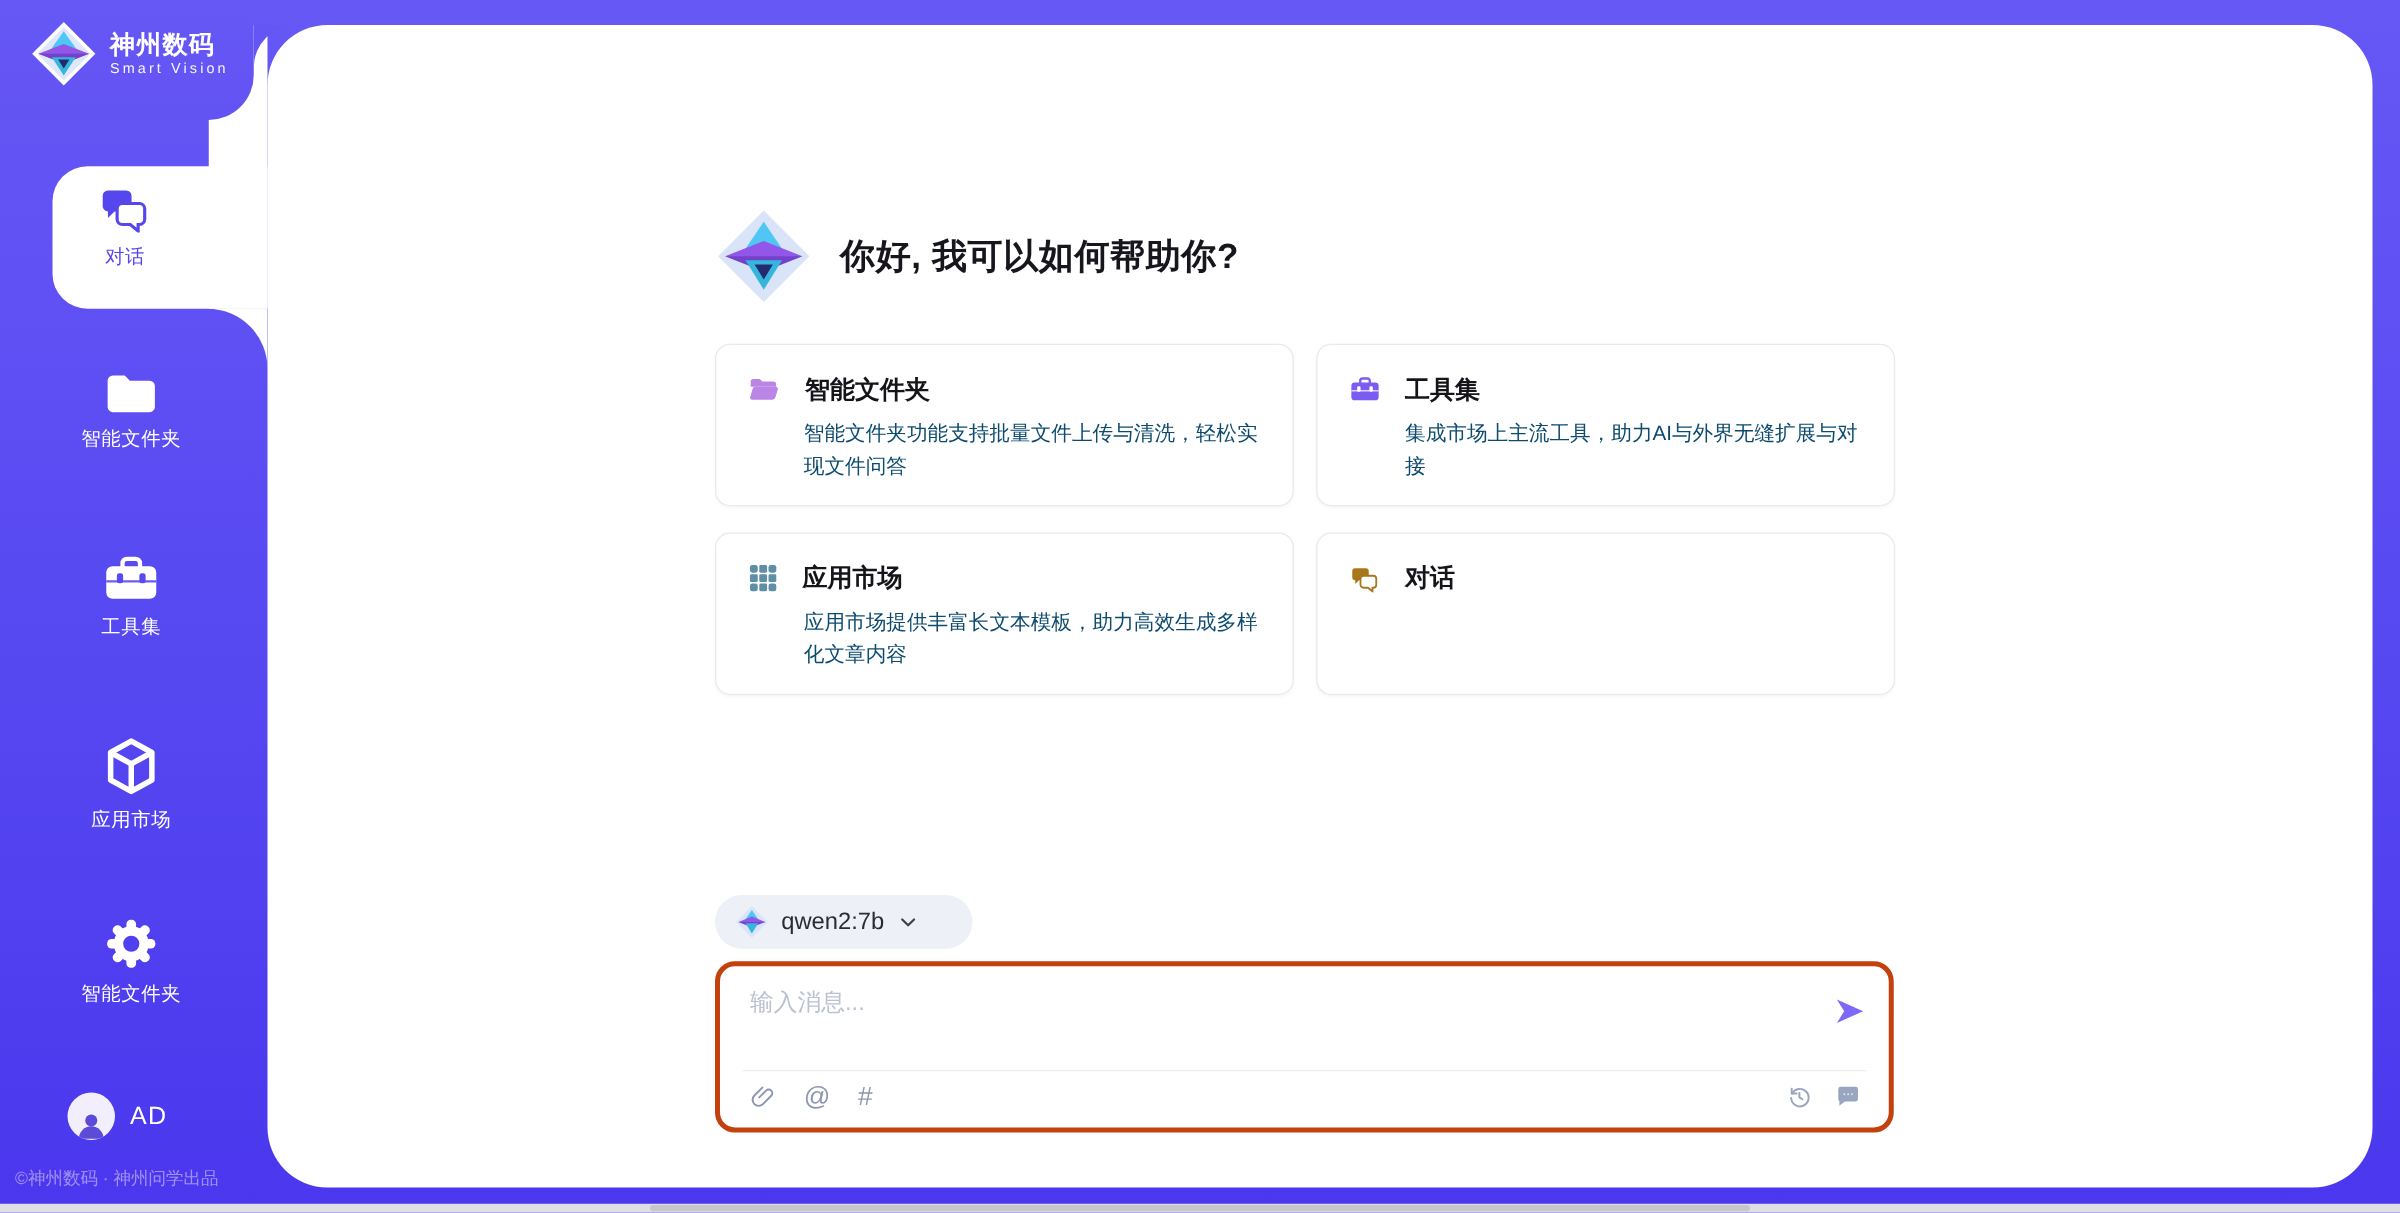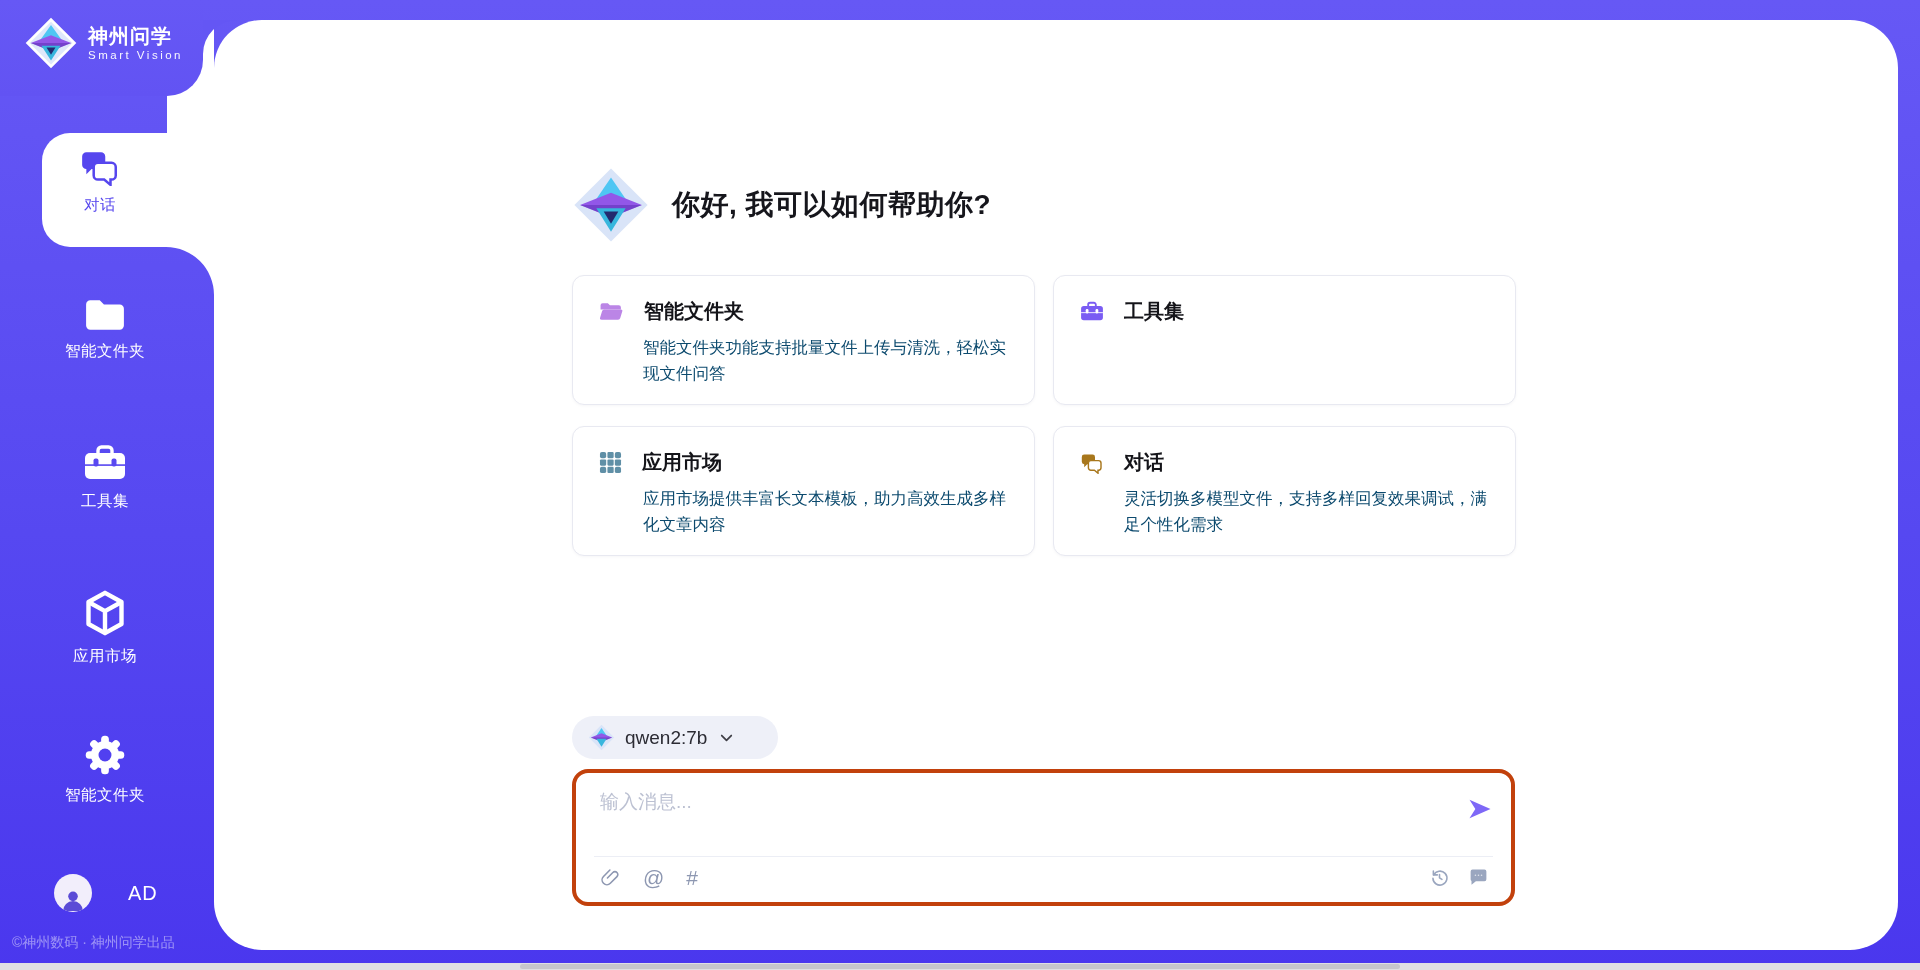--- a/index.html
+++ b/index.html
@@ -38,21 +38,21 @@
     position:absolute; left:30px; width:150px; text-align:center;
     color:#fff; cursor:pointer;
   }
   .nav-item .nav-icon { display:block; margin:0 auto 9px auto; }
   .nav-label { font-size:15.5px; letter-spacing:.5px; }
 
   .tab-inner { position:absolute; left:0; top:15px; width:116px; text-align:center; color:#5646ee; }
   .tab-inner .nav-icon { display:block; margin:0 auto 9px auto; }
   .tab-inner .nav-label { color:#5646ee; }
 
-  .user-row { position:absolute; left:54px; top:874px; display:flex; align-items:center; gap:36px; cursor:pointer; }
+  .user-row { position:absolute; left:54px; top:874px; display:flex; align-items:center; gap:12px; cursor:pointer; }
   .avatar { width:38px; height:38px; border-radius:50%; background:#f2eefb; display:flex; align-items:flex-end; justify-content:center; overflow:hidden; }
   .user-initials { color:#fff; font-size:20px; letter-spacing:1px; }
   .copyright { position:absolute; left:12px; top:934px; font-size:14px; color:rgba(255,255,255,.45); white-space:nowrap; }
 
   
   .hero { position:absolute; left:358px; top:146px; display:flex; align-items:center; gap:22px; }
   .hero-title { font-size:28px; font-weight:700; color:#16161c; letter-spacing:.5px; }
 
   .cards { position:absolute; left:358px; top:255px; display:grid; grid-template-columns:463px 463px; gap:21px 18px; }
   .card {
@@ -107,21 +107,21 @@
   <svg width="54" height="54" viewBox="0 0 96 96">
     <polygon points="48,3 93,48 48,93 3,48" fill="#ffffff"></polygon>
     <polygon points="48,10 86,48 48,86 10,48" fill="#dfe8fb"></polygon>
     <polygon points="48,16 68,44 28,44" fill="#4fc6f3"></polygon>
     <polygon points="12,48 48,34 84,48 48,62" fill="#9257e8"></polygon>
     <polygon points="12,48 84,48 48,62" fill="#5b2fb3" opacity=".55"></polygon>
     <polygon points="31,53 65,53 48,79" fill="#37b6dd"></polygon>
     <polygon points="40,56 56,56 48,69" fill="#232a6e"></polygon>
   </svg>
   <div class="brand-text">
-    <div class="brand-name">神州问学</div>
+    <div class="brand-name">神州数码</div>
     <div class="brand-sub">Smart Vision</div>
   </div>
 </div>
 
 <div class="active-tab">
   <div class="tab-inner">
     <svg class="nav-icon" width="42" height="38" viewBox="0 0 40 36">
       <path d="M3 8a4 4 0 0 1 4-4h14a4 4 0 0 1 4 4v8a4 4 0 0 1-4 4h-9l-5 5v-5a4 4 0 0 1-4-4Z" fill="#5646ee"></path>
       <path d="M18 14h13a4 4 0 0 1 4 4v8a4 4 0 0 1-4 4h-1v5l-6-5h-6a4 4 0 0 1-4-4v-8a4 4 0 0 1 4-4Z" fill="#ffffff" stroke="#5646ee" stroke-width="2.4"></path>
     </svg>
@@ -213,20 +213,21 @@
         <div class="card-head">
           <svg width="24" height="21" viewBox="0 0 44 38">
             <path d="M15 10V6.5A3.5 3.5 0 0 1 18.5 3h7A3.5 3.5 0 0 1 29 6.5V10" fill="none" stroke="#7a5cf3" stroke-width="3.4"></path>
             <rect x="2" y="9" width="40" height="26" rx="5" fill="#7a5cf3"></rect>
             <rect x="10.5" y="14.5" width="5" height="8" rx="2" fill="#ffffff"></rect>
             <rect x="28.5" y="14.5" width="5" height="8" rx="2" fill="#ffffff"></rect>
             <rect x="2" y="20.2" width="40" height="1.8" fill="#ffffff" opacity=".9"></rect>
           </svg>
           <div class="card-title">工具集</div>
         </div>
+        <div class="card-desc">集成市场上主流工具，助力AI与外界无缝扩展与对接</div>
       </div>
 
       <div class="card">
         <div class="card-head">
           <svg width="23" height="23" viewBox="0 0 24 24">
             <g fill="#5f8fa6">
               <rect x="1" y="1" width="6.5" height="6.5" rx="2"></rect>
                 <rect x="8.8" y="1" width="6.5" height="6.5" rx="1.2"></rect>
                 <rect x="16.5" y="1" width="6.5" height="6.5" rx="2"></rect>
               <rect x="1" y="8.8" width="6.5" height="6.5" rx="1.2"></rect>
@@ -243,21 +244,20 @@
       </div>
 
       <div class="card">
         <div class="card-head">
           <svg width="24" height="22" viewBox="0 0 40 36">
             <path d="M3 8a4 4 0 0 1 4-4h14a4 4 0 0 1 4 4v8a4 4 0 0 1-4 4h-9l-5 5v-5a4 4 0 0 1-4-4Z" fill="#a8771c"></path>
             <path d="M18 14h13a4 4 0 0 1 4 4v8a4 4 0 0 1-4 4h-1v5l-6-5h-6a4 4 0 0 1-4-4v-8a4 4 0 0 1 4-4Z" fill="#ffffff" stroke="#a8771c" stroke-width="2.4"></path>
           </svg>
           <div class="card-title">对话</div>
         </div>
-        <div class="card-desc">灵活切换多模型文件，支持多样回复效果调试，满足个性化需求</div>
       </div>
 
     </div>
 
     <div class="model-pill">
       <svg width="27" height="27" viewBox="0 0 96 96">
         <polygon points="48,3 93,48 48,93 3,48" fill="#d9e4f8"></polygon>
         <polygon points="48,14 69,45 27,45" fill="#4fc6f3"></polygon>
         <polygon points="10,48 48,33 86,48 48,63" fill="#9257e8"></polygon>
         <polygon points="10,48 86,48 48,63" fill="#5b2fb3" opacity=".55"></polygon>

